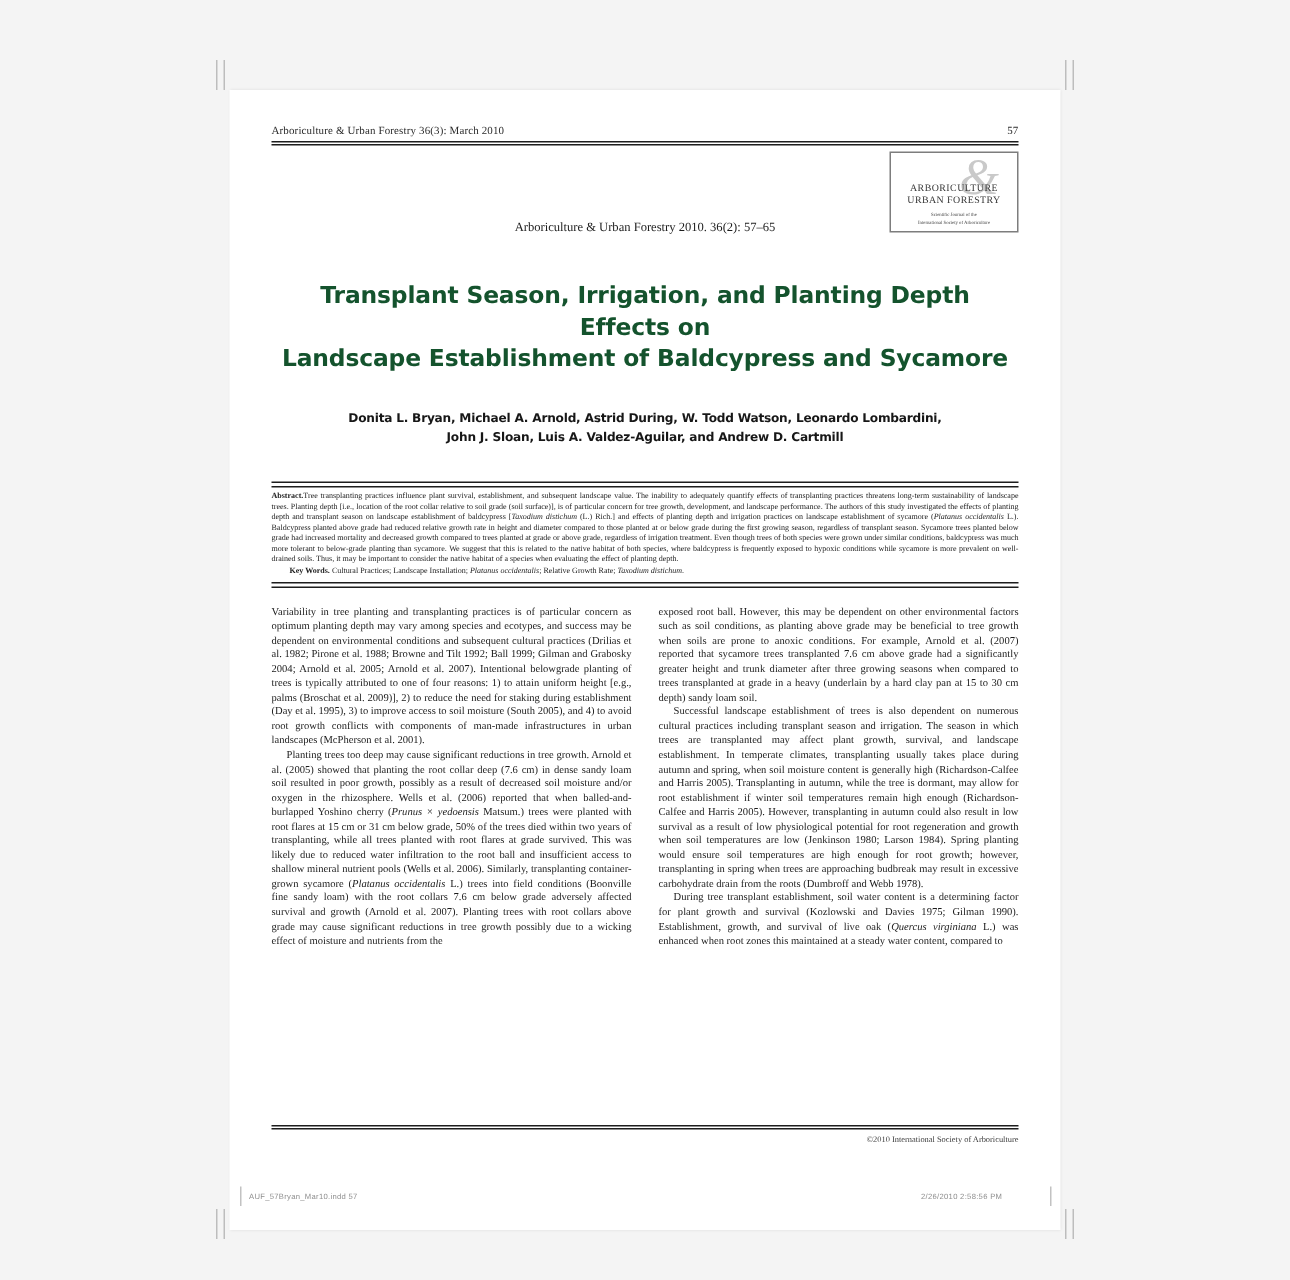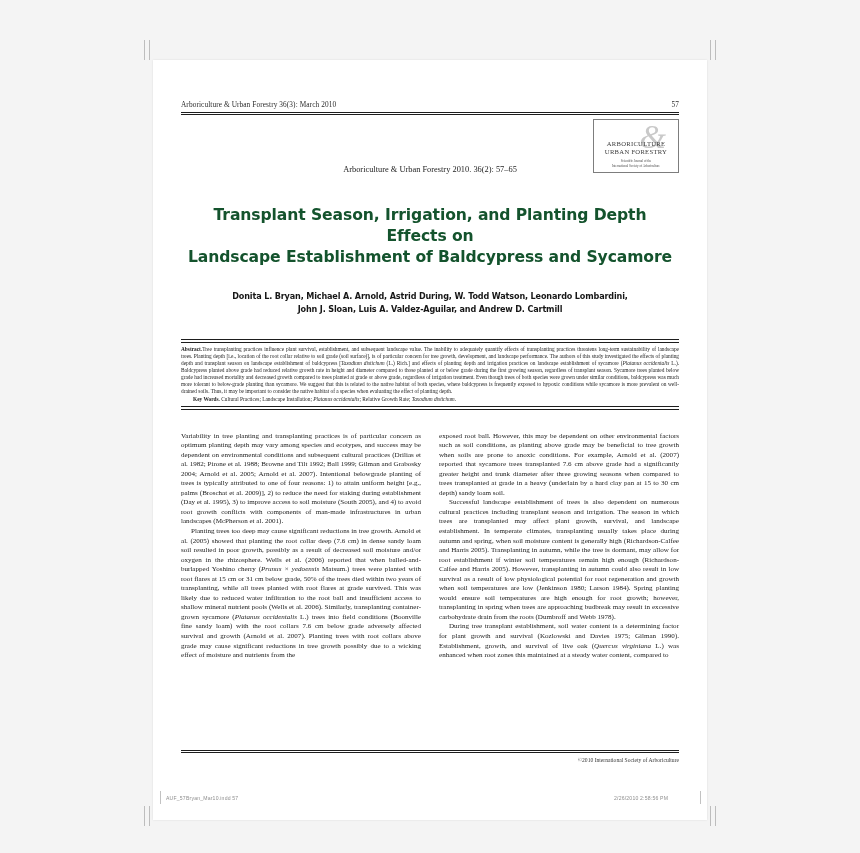--- a/index.html
+++ b/index.html
@@ -56,21 +56,21 @@
   
   .runhead {
     display: flex;
     justify-content: space-between;
     align-items: baseline;
     font-size: 7.3px;
     letter-spacing: 0.1px;
     color: #2b2b2b;
     padding-bottom: 3px;
   }
-  .runhead-page { font-size: 7.3px; margin-top: 18px; }
+  .runhead-page { font-size: 7.3px; }
 
   .rule-double {
     border-top: 1.6px solid #1d1d1d;
     border-bottom: 0.6px solid #1d1d1d;
     height: 1.4px;
     margin-bottom: 4px;
   }
 
   
   .masthead {
@@ -211,21 +211,21 @@
     line-height: 7.1px;
     text-indent: 12px;
     margin-top: 1px;
     color: #1c1c1c;
   }
 
   
   .body-cols {
     display: flex;
     gap: 18px;
-    margin-top: 22px;
+    margin-top: 12px;
     justify-content: center;
   }
   .col {
     width: 240px;
   }
   .col p {
     margin: 0;
     font-size: 7.05px;
     line-height: 9.55px;
     text-align: justify;

